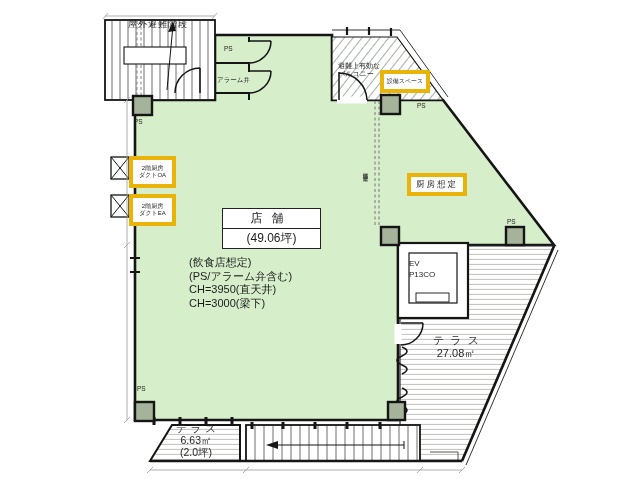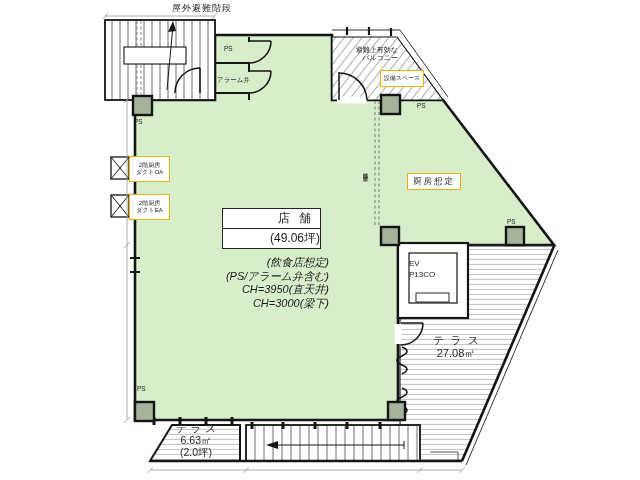--- a/index.html
+++ b/index.html
@@ -1,30 +1,30 @@
 <!DOCTYPE html>
 <html style="--floor_green: #d7eecb; --column_fill: #a4b39a; --wall: #151515; --stripe_grey: #b5bab3; --hatch_grey: #9aa89a; --dim_grey: #9a9a9a;"><head>
 <meta charset="utf-8">
 <style>
   html,body{margin:0;padding:0;background:#fff;}
   .floorplan{position:relative;width:640px;height:480px;background:#fff;overflow:hidden;
     font-family:"Liberation Sans",sans-serif;color:#1c1c1c;}
   .floorplan svg{position:absolute;left:0;top:0;}
   .lbl{position:absolute;white-space:nowrap;line-height:1.1;}
-  .ctr{text-align:right;}
-  .box{position:absolute;background:#fff;border:1px solid #eab308;display:flex;
+  .ctr{text-align:left;margin-top:16px;}
+  .box{position:absolute;background:#fff;border:4px solid #eab308;display:flex;
     flex-direction:column;align-items:center;justify-content:center;}
   .vtext{writing-mode:vertical-rl;letter-spacing:1px;color:#333;}
   .store-table{position:absolute;left:222px;top:208px;width:97px;border:1.6px solid #222;
     background:#fff;text-align:center;}
-  .store-table .row{padding:1px 0;font-size:12px;text-align:right;}
+  .store-table .row{padding:1px 0;font-size:12px;}
   .store-table .row + .row{border-top:1.2px solid #222;}
   .sp-wide{letter-spacing:9px;padding-left:9px;}
-  .store-notes{position:absolute;left:189px;top:256px;width:140px;text-align:right;
-    font-size:11px;line-height:13.5px;font-style:italic;}
+  .store-notes{position:absolute;left:189px;top:256px;width:140px;text-align:left;
+    font-size:11px;line-height:13.5px;}
   .terr-r{position:absolute;left:408px;top:334px;width:96px;text-align:center;
     font-size:11px;line-height:13px;color:#2b2b2b;}
   .terr-b{position:absolute;left:158px;top:422px;width:76px;text-align:center;
     font-size:10.5px;line-height:12px;color:#2b2b2b;}
   .sp-med{letter-spacing:6px;padding-left:6px;}
   .sp-sml{letter-spacing:4px;padding-left:4px;}
   .ev-lbl{position:absolute;left:409px;top:258px;width:48px;text-align:left;
     font-size:8px;line-height:11px;color:#222;}
   .tiny{font-size:6.5px;}
   .duct{left:129px;width:39px;height:24px;font-size:6px;line-height:7.5px;text-align:center;}

